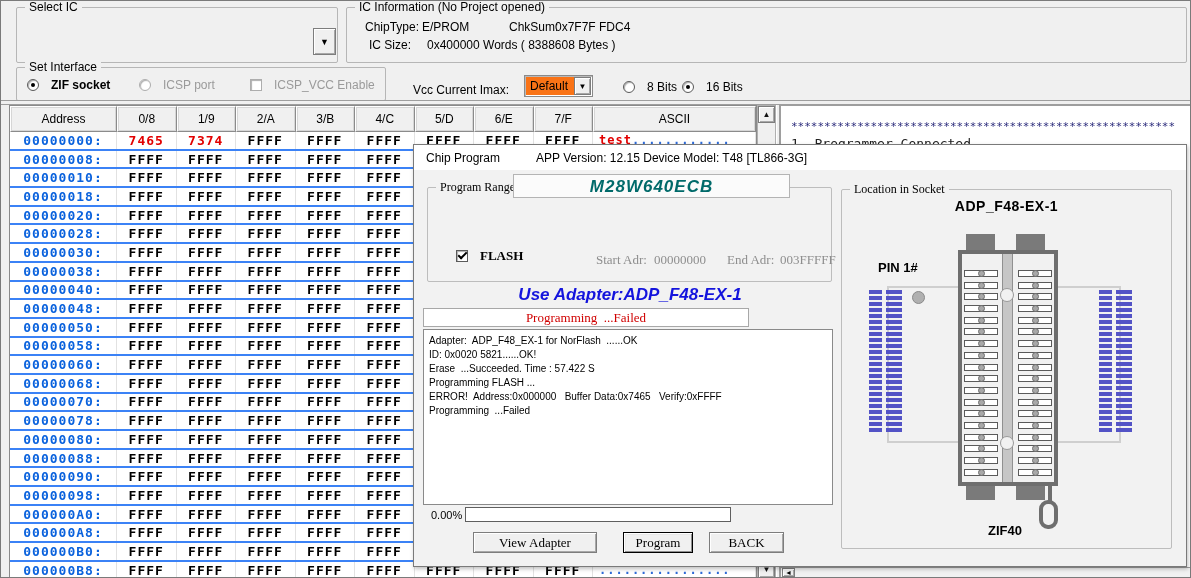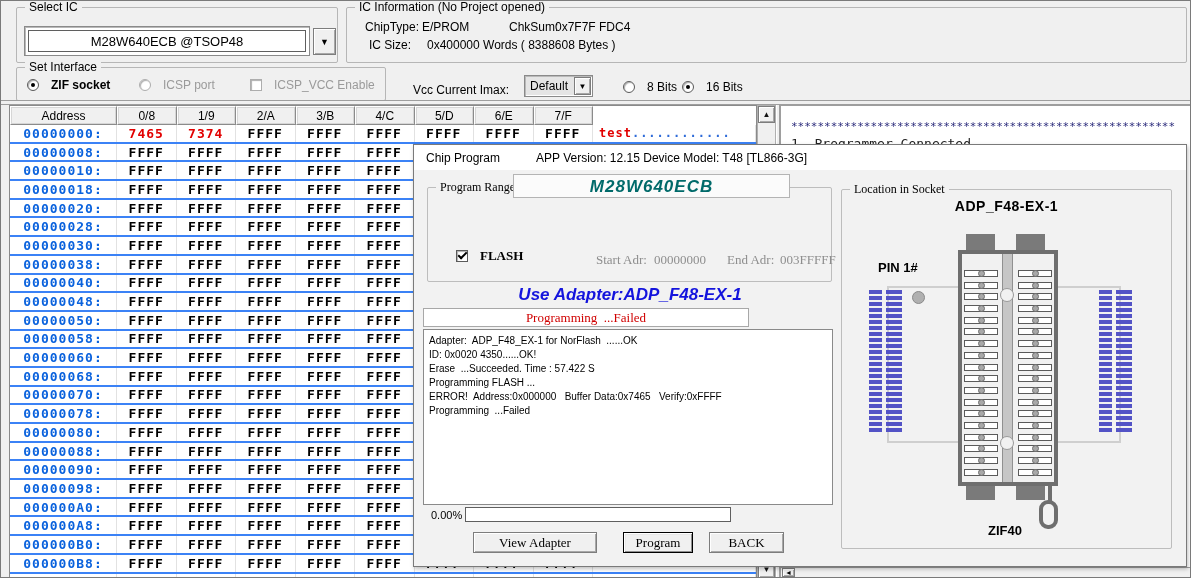--- a/index.html
+++ b/index.html
@@ -33,31 +33,31 @@
                  align-items:center; justify-content:center; font-size:13px; }
   #combo-btn { position:absolute; left:296px; top:20px; width:23px; height:27px; font-size:9px; }
 
   #gb-ic-info { left:345px; top:6px; width:841px; height:56px; }
   .info-line { position:absolute; font-size:12px; white-space:nowrap; }
 
   #gb-set-if { left:15px; top:66px; width:370px; height:34px; }
   .dim { color:#9a9a9a; }
   .b { font-weight:bold; }
   #vcc-combo { position:absolute; left:523px; top:74px; width:69px; height:22px; padding:1px; display:flex; }
-  #vcc-combo .val { flex:1; background:#e5e5e5; display:flex; align-items:center; padding-left:4px; font-size:12px; }
+  #vcc-combo .val { flex:1; background:#f97316; display:flex; align-items:center; padding-left:4px; font-size:12px; }
   #vcc-combo .arrow { width:17px; font-size:8px; }
 
   #top-divider { position:absolute; left:0; top:99px; width:1191px; height:5px;
                  border-top:1px solid #9e9e9e; border-bottom:1px solid #9e9e9e; background:#f0f0f0; }
 
   
   #hex-table { position:absolute; left:8px; top:104px; width:748px; height:474px;
                border:1px solid #8a8a8a; background:#fff; overflow:hidden;
                font-family:"DejaVu Sans Mono", monospace; }
-  #hex-head { display:flex; height:19px; }
+  #hex-head { display:flex; height:26px; }
   .hcell { background:#f0f0f0; border:1px solid; border-color:#fff #8b8b8b #8b8b8b #fff;
            box-shadow:0 0 0 1px #d6d6d6 inset; display:flex; align-items:center; justify-content:center;
            font-family:"Liberation Sans", sans-serif; font-size:12px; }
   .hex-row { display:flex; height:18.7px; border-bottom:2px solid #3b82f6; }
   .cell { display:flex; align-items:center; justify-content:center; border-right:1px solid #e2e2e2;
           font-size:13px; font-weight:bold; letter-spacing:1px; }
   .cell.addr  { color:#0a62dd; }
   .cell.val   { color:#000; }
   .cell .red, .cell.red { color:#e20000; }
   .cell.ascii { justify-content:flex-start; padding-left:6px; font-size:12px; }
@@ -141,23 +141,20 @@
   #lever-ring { position:absolute; left:197px; top:310px; width:19px; height:29px; border:4px solid #6e6e6e; border-radius:9px; }
   #zif40-label { position:absolute; left:98px; top:333px; width:130px; text-align:center; font-size:13px; font-weight:bold; }
 </style>
 </head>
 <body>
 
 <div id="screen">
 
   <div class="gb" id="gb-select-ic">
     <span class="gb-label">Select IC</span>
-    <div class="sunken" id="combo-outer">
-      <div id="combo-value">M28W640ECB @TSOP48</div>
-    </div>
     <div class="btn3d" id="combo-btn">
       <span>▼</span>
     </div>
   </div>
 
   <div class="gb" id="gb-ic-info">
     <span class="gb-label">IC Information (No Project opened)</span>
     <span class="info-line" style="left:18px; top:12px;">ChipType:</span>
     <span class="info-line" style="left:75px; top:12px;">E/PROM</span>
     <span class="info-line" style="left:162px; top:12px;">ChkSum:</span>
@@ -204,20 +201,21 @@
     <div id="hex-head">
         <div class="hcell w0">Address</div>
         <div class="hcell wv">0/8</div>
         <div class="hcell wv">1/9</div>
         <div class="hcell wv">2/A</div>
         <div class="hcell wv">3/B</div>
         <div class="hcell wv">4/C</div>
         <div class="hcell wv">5/D</div>
         <div class="hcell wv">6/E</div>
         <div class="hcell wv">7/F</div>
+        <div class="hcell wa">ASCII</div>
       </div>
     <div id="hex-body">
         <div class="hex-row">
           <div class="cell addr w0">00000000:</div>
           <div class="cell val wv red">7465</div>
           <div class="cell val wv red">7374</div>
           <div class="cell val wv">FFFF</div>
           <div class="cell val wv">FFFF</div>
           <div class="cell val wv">FFFF</div>
           <div class="cell val wv">FFFF</div>
@@ -612,21 +610,21 @@
 
     <div id="status-bar">
       <span id="status-text">Programming  ...Failed</span>
     </div>
     <div class="btn3d" id="save-log-btn">
       <span>Save Log</span>
     </div>
 
     <div id="log-box">
         <div class="log-line">Adapter:  ADP_F48_EX-1 for NorFlash  ......OK</div>
-        <div class="log-line">ID: 0x0020 4350......OK!</div>
+        <div class="log-line">ID: 0x0020 5821......OK!</div>
         <div class="log-line">Erase  ...Succeeded. Time : 57.422 S</div>
         <div class="log-line">Programming FLASH ...</div>
         <div class="log-line">ERROR!  Address:0x000000   Buffer Data:0x7465   Verify:0xFFFF</div>
         <div class="log-line">Programming  ...Failed</div>
       </div>
 
     <span id="prog-label">0.00%</span>
     <div id="prog-bar"></div>
 
     <div class="btn3d dlg-btn" id="btn-view">

